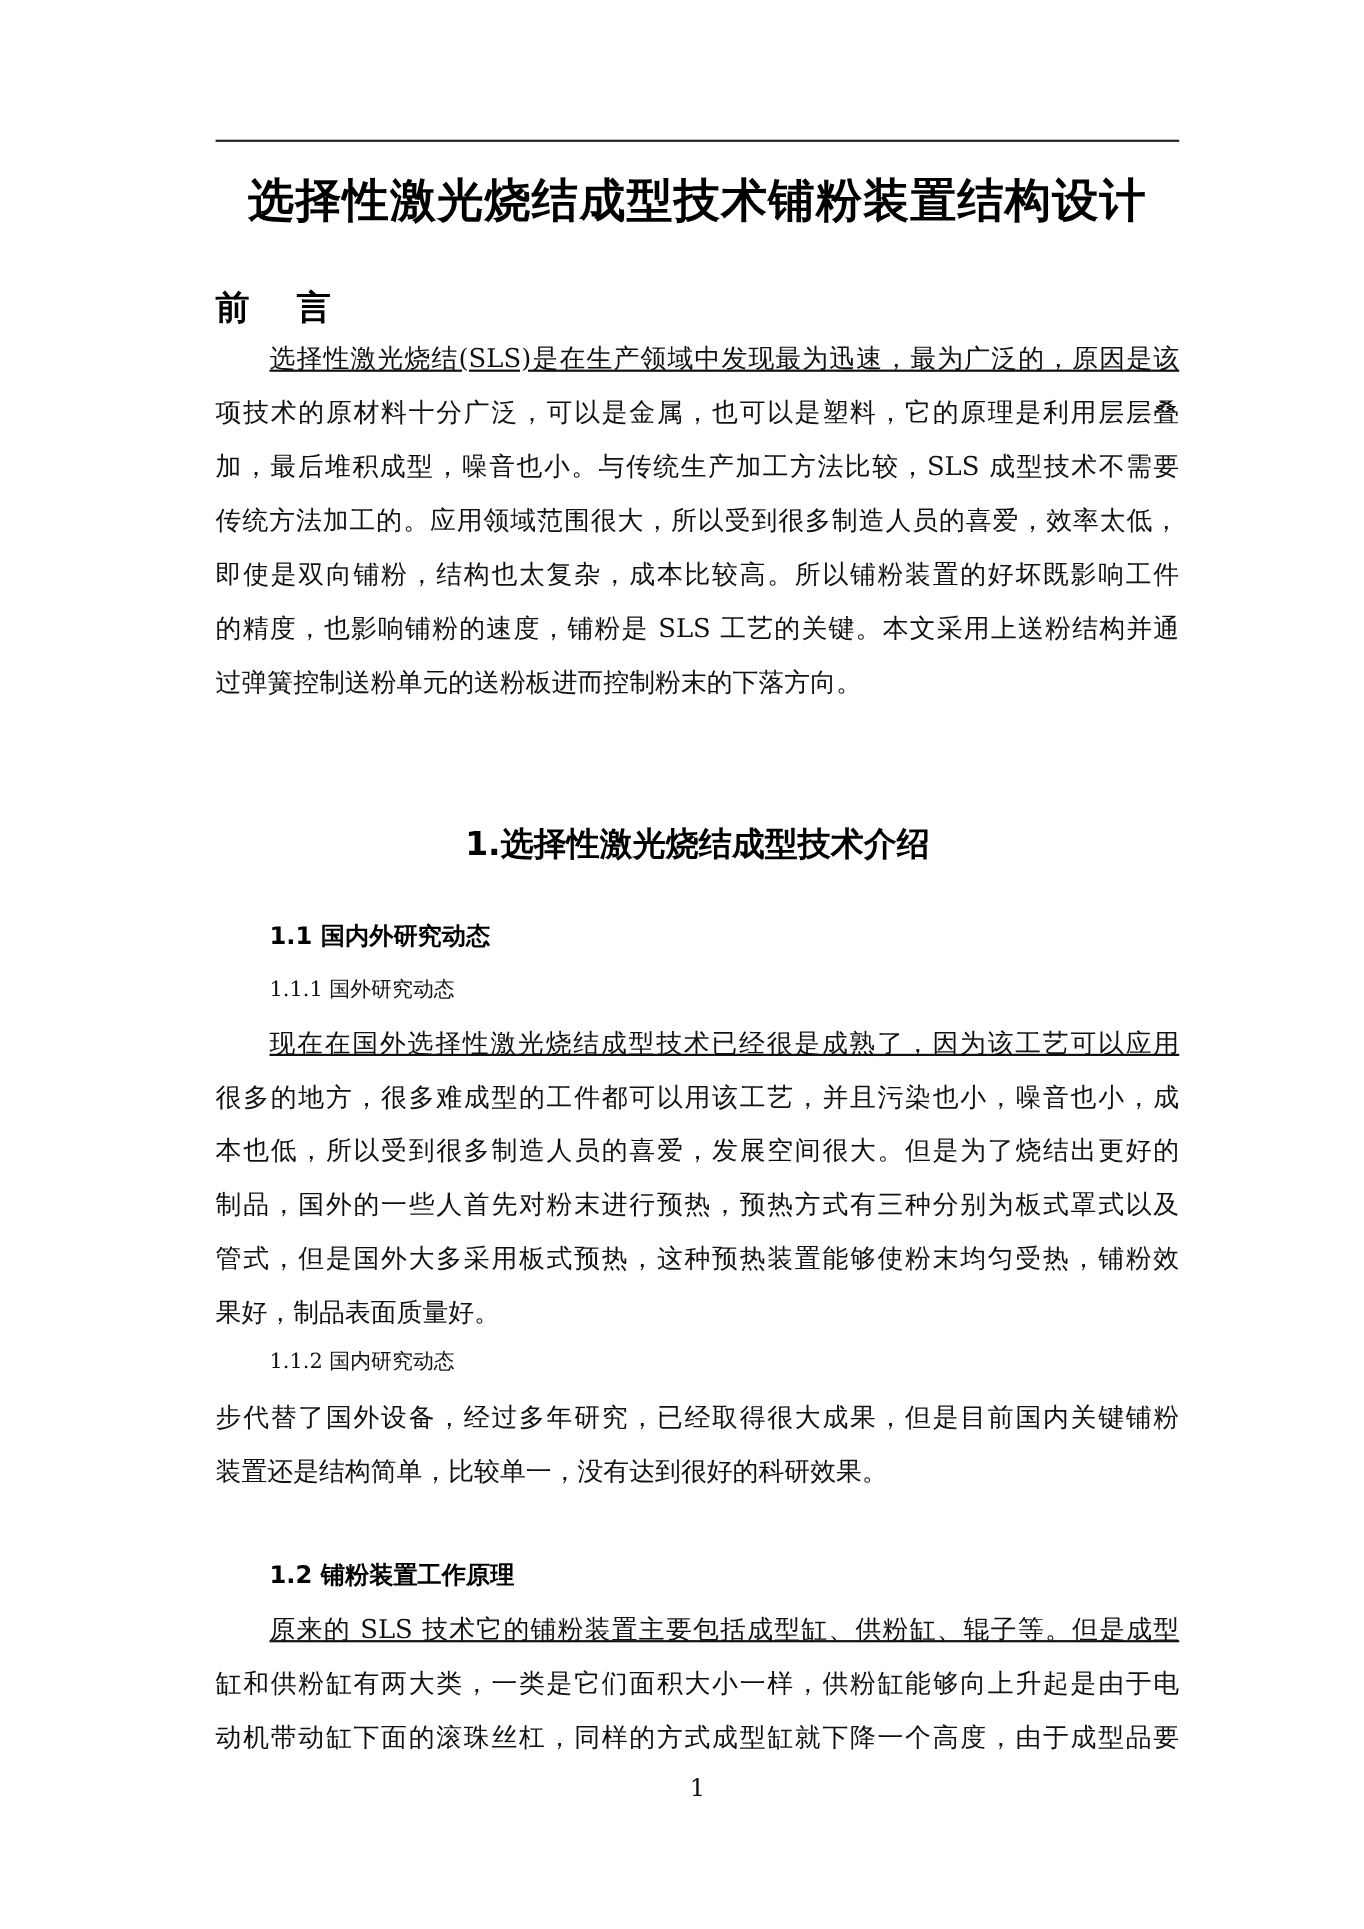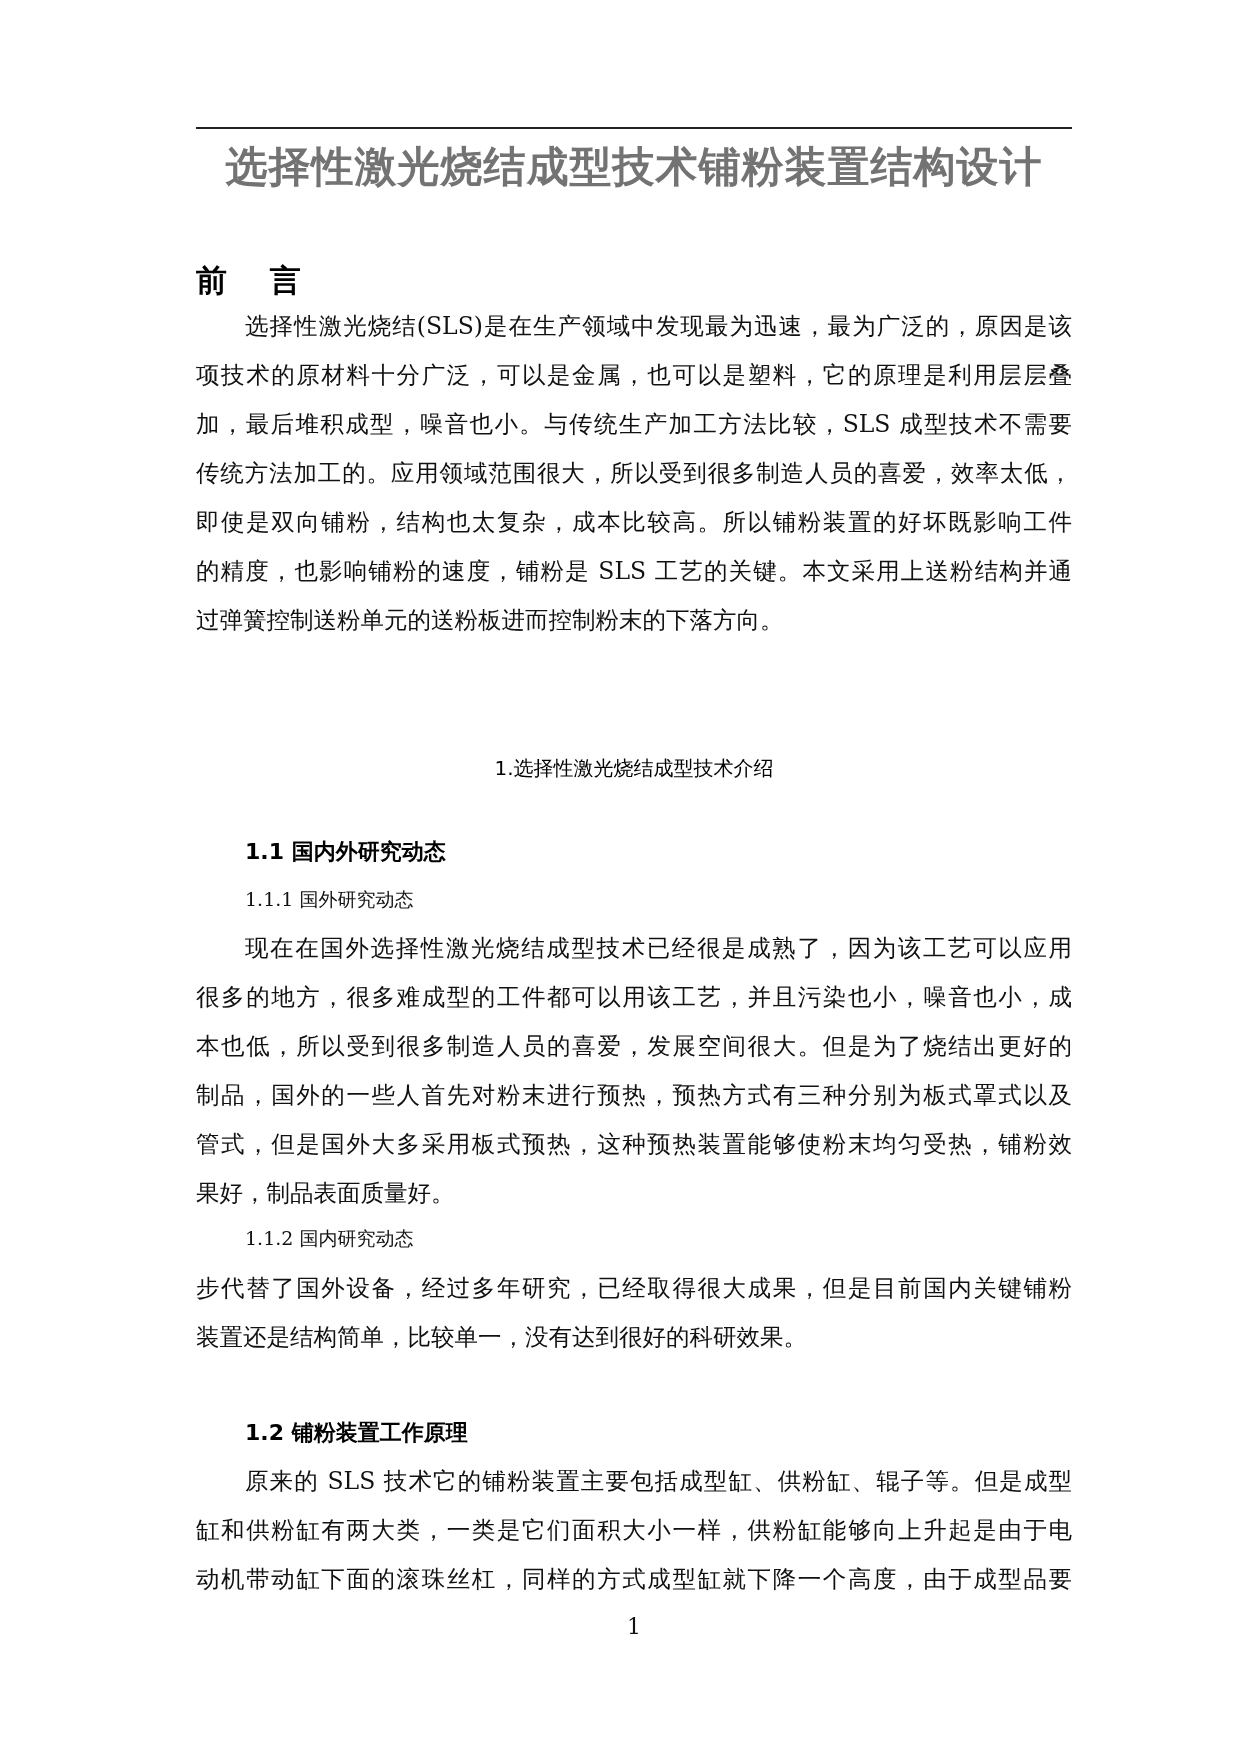--- a/index.html
+++ b/index.html
@@ -1,29 +1,29 @@
 <!DOCTYPE html>
 <html><head>
 <meta charset="utf-8">
 <style>
   html, body { margin: 0; padding: 0; background: #ffffff; }
   body { width: 1240px; height: 1754px; position: relative; overflow: hidden; color: #111; }
   .page { position: absolute; left: 196px; top: 0; width: 876px; }
   .rule { position: absolute; left: 0; top: 127px; width: 876px; height: 2px; background: #222; }
-  .title { position: absolute; left: 0; top: 139px; width: 876px; text-align: center;
-    font-family: Liberation Serif, serif; font-weight: bold; font-size: 42px; line-height: 56px; letter-spacing: 1px; color: #737373; }
+  .title { position: absolute; left: 0; top: 155px; width: 876px; text-align: center;
+    font-family: Liberation Serif, serif; font-weight: bold; font-size: 42px; line-height: 56px; letter-spacing: 1px; color: #000000; }
   .h-preface { position: absolute; left: 0; top: 260px; width: 876px; text-align: left;
     font-family: "DejaVu Sans", sans-serif; font-weight: bold; font-size: 31px; line-height: 40px; letter-spacing: 16px; color: #000; }
   .para { position: absolute; left: 0; width: 876px; font-family: "DejaVu Serif", serif; font-size: 23.5px;
     line-height: 49px; color: #111; }
   .para .ln { display: block; height: 49px; white-space: nowrap; text-align: justify; text-align-last: justify; }
   .para .ln.last { text-align-last: left; }
-  .para .ln.indent { padding-left: 49px; }
+  .para .ln.indent { padding-left: 49px; text-decoration: underline; }
   .h1 { position: absolute; left: 0; width: 876px; text-align: center; font-family: "DejaVu Sans", sans-serif;
-    font-weight: normal; font-size: 20px; line-height: 44px; color: #000; }
+    font-weight: bold; font-size: 30px; line-height: 44px; color: #000; }
   .h2 { position: absolute; left: 49px; font-family: "DejaVu Sans", sans-serif; font-weight: bold; font-size: 22px;
     line-height: 40px; color: #000; }
   .h3 { position: absolute; left: 49px; font-family: "DejaVu Serif", serif; font-size: 19px; line-height: 40px; color: #111; }
   .pagenum { position: absolute; left: 0; width: 876px; text-align: center; top: 1612px;
     font-family: "DejaVu Serif", serif; font-size: 22px; line-height: 30px; color: #111; }
 </style>
 </head>
 <body>
 
 <div class="page">

